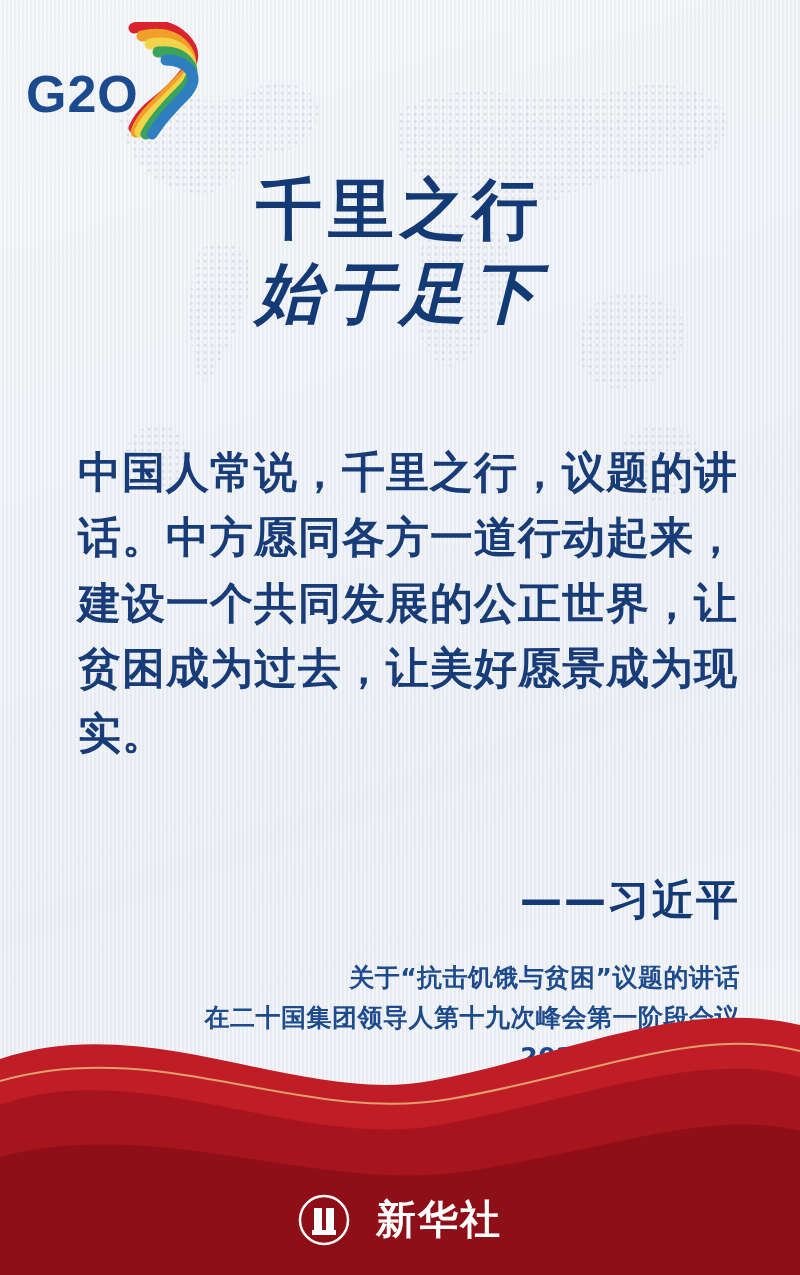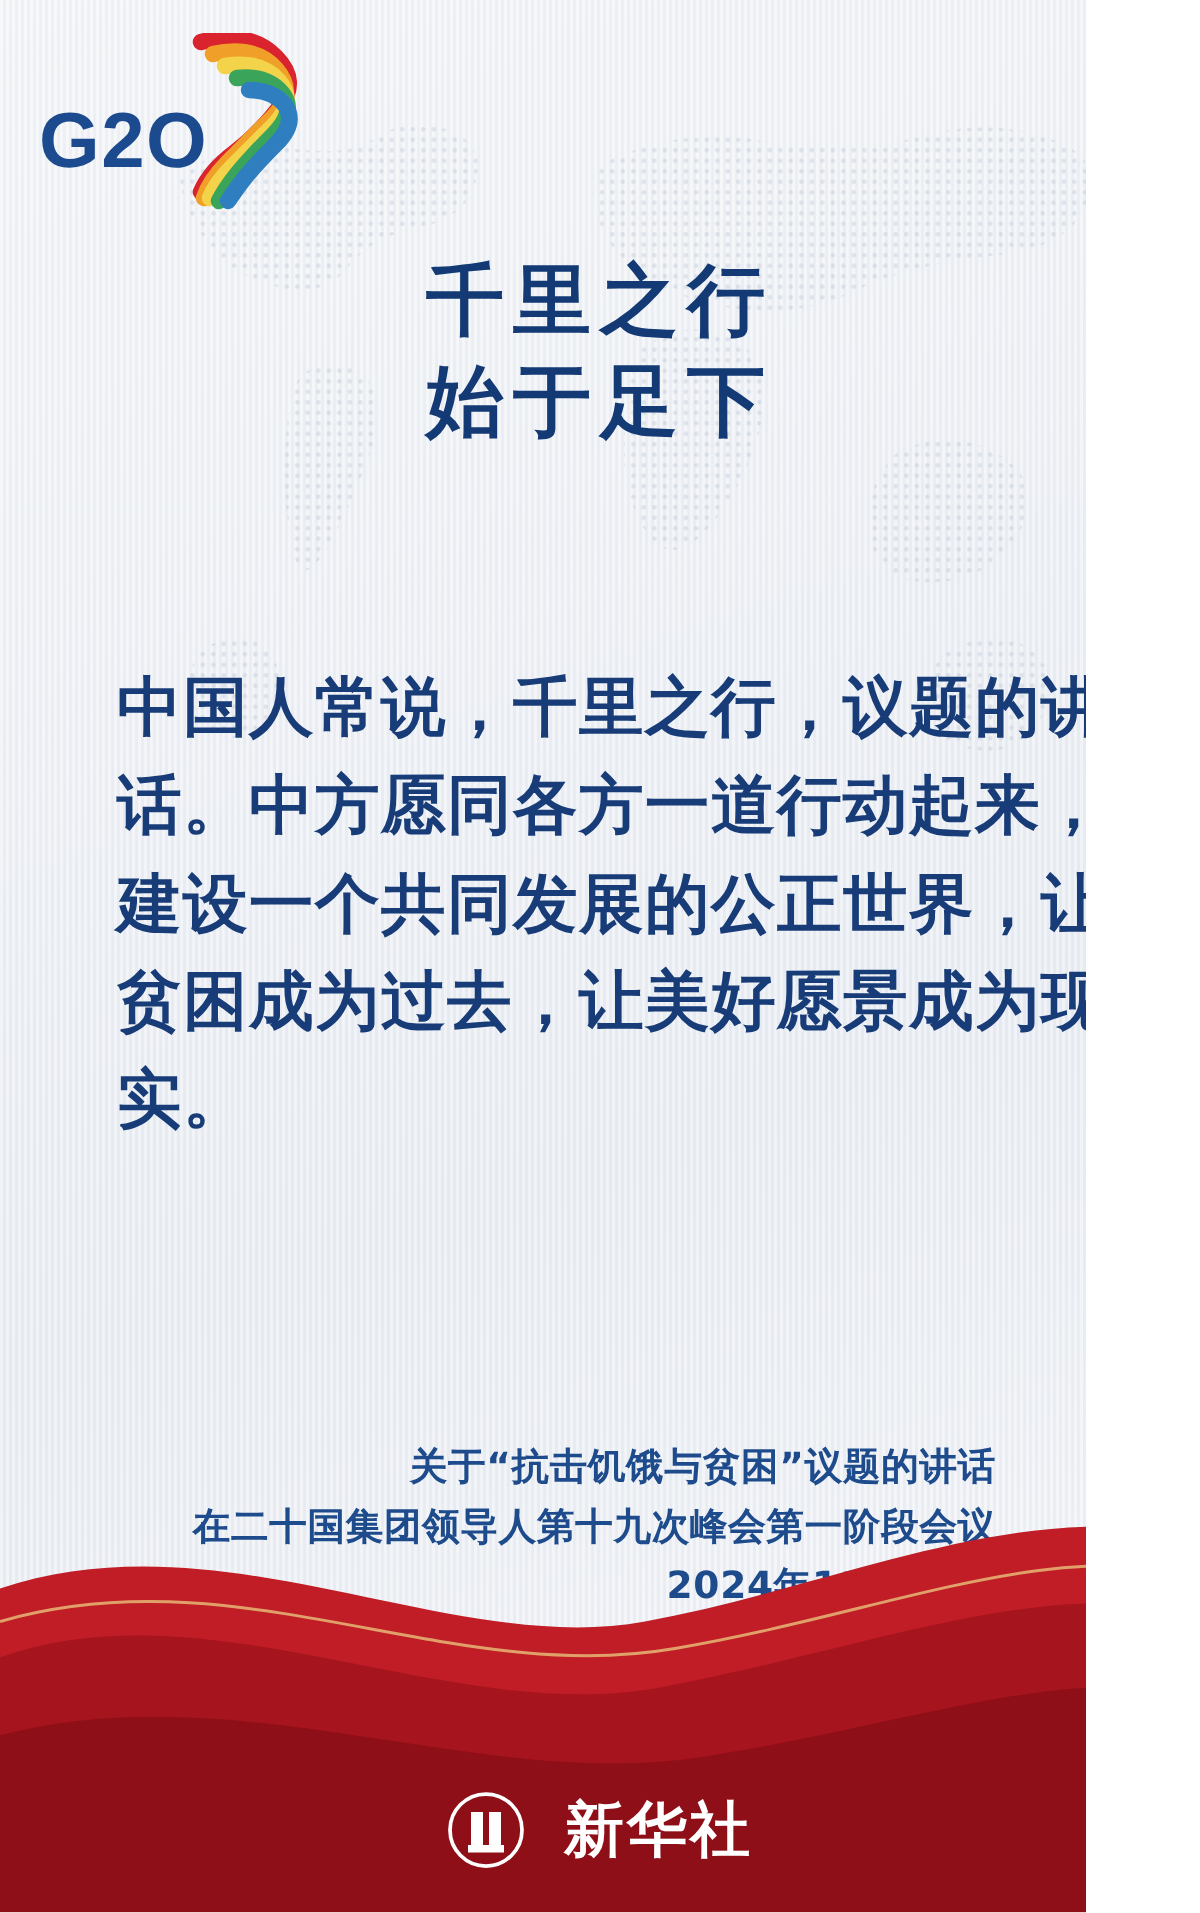--- a/index.html
+++ b/index.html
@@ -5,21 +5,21 @@
   html, body {
     margin: 0;
     padding: 0;
     background: #ffffff;
   }
   body {
     font-family: "Liberation Sans", "DejaVu Sans", sans-serif;
   }
   .poster {
     position: relative;
-    width: 724px;
+    width: 800px;
     height: 1275px;
     overflow: hidden;
     background: linear-gradient(160deg, #f3f5f8 0%, #eef1f6 35%, #e9edf3 60%, #f4f6f9 100%);
   }
 
   
   .texture {
     position: absolute;
     inset: 0;
     background-image: repeating-linear-gradient(
@@ -65,26 +65,26 @@
 
   
   .headline {
     position: absolute;
     top: 168px;
     left: 0;
     width: 800px;
     text-align: center;
     color: #133a74;
     font-weight: 700;
-    font-size: 52px;
+    font-size: 66px;
     line-height: 1.28;
     letter-spacing: 6px;
     font-family: "DejaVu Sans", "Liberation Sans", sans-serif;
   }
-  .headline .l2 { display: block; }
+  .headline .l2 { display: block; font-style: italic; }
 
   
   .quote {
     position: absolute;
     top: 440px;
     left: 78px;
     width: 660px;
     color: #173c78;
     font-weight: 700;
     font-size: 43px;
@@ -189,20 +189,21 @@
     <div class="logo-text">G2O</div>
   </div>
 
   <div class="headline">
     <span class="l1">千里之行</span>
     <span class="l2">始于足下</span>
   </div>
 
   <div class="quote">中国人常说，千里之行，议题的讲话。中方愿同各方一道行动起来，建设一个共同发展的公正世界，让贫困成为过去，让美好愿景成为现实。</div>
 
+  <div class="attribution">——习近平</div>
 
   <div class="source">
     <span class="line">关于“抗击饥饿与贫困”议题的讲话</span>
     <span class="line">在二十国集团领导人第十九次峰会第一阶段会议</span>
     <span class="line">2024年11月18日</span>
   </div>
 
   <svg class="wave" viewBox="0 0 800 290" preserveAspectRatio="none" xmlns="http://www.w3.org/2000/svg">
     <path d="M0 74 C 150 24, 300 120, 430 96 C 560 72, 680 12, 800 40 L800 290 L0 290 Z" fill="#c01d26"></path>
     <path d="M0 120 C 140 70, 300 166, 440 140 C 580 114, 700 64, 800 92 L800 290 L0 290 Z" fill="#a6141d"></path>

